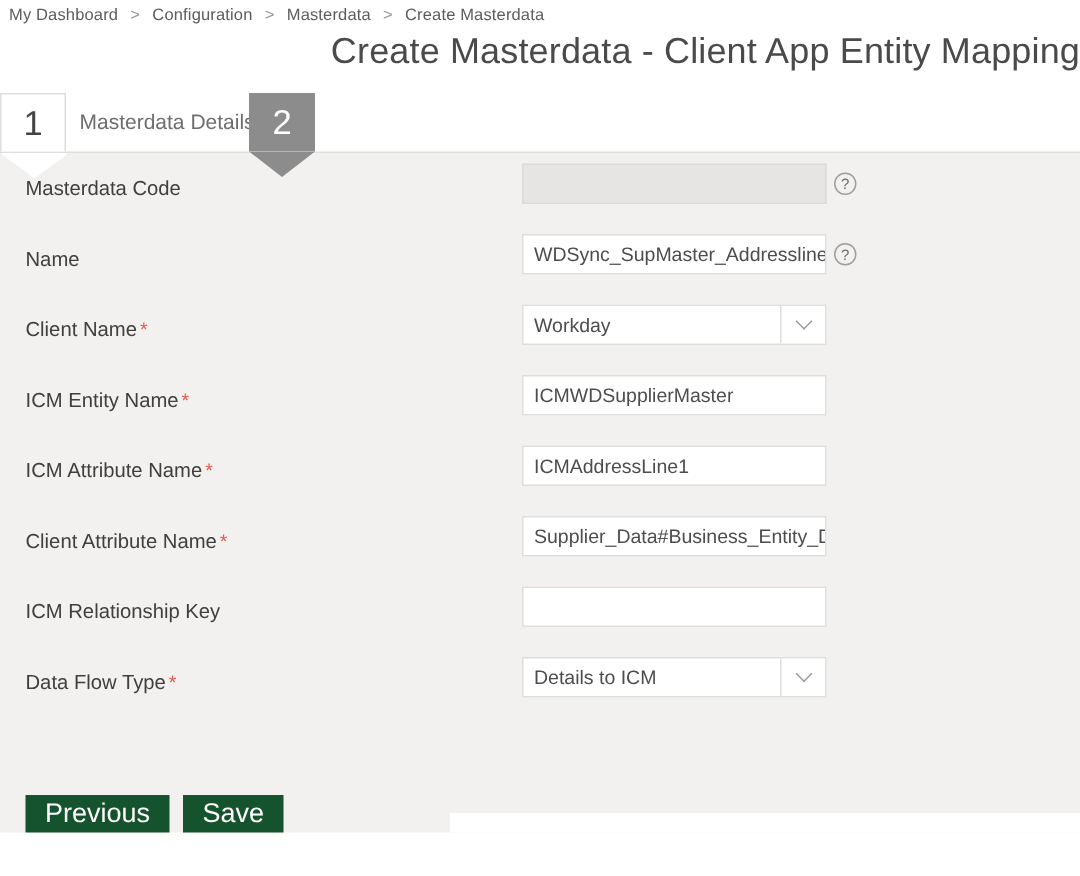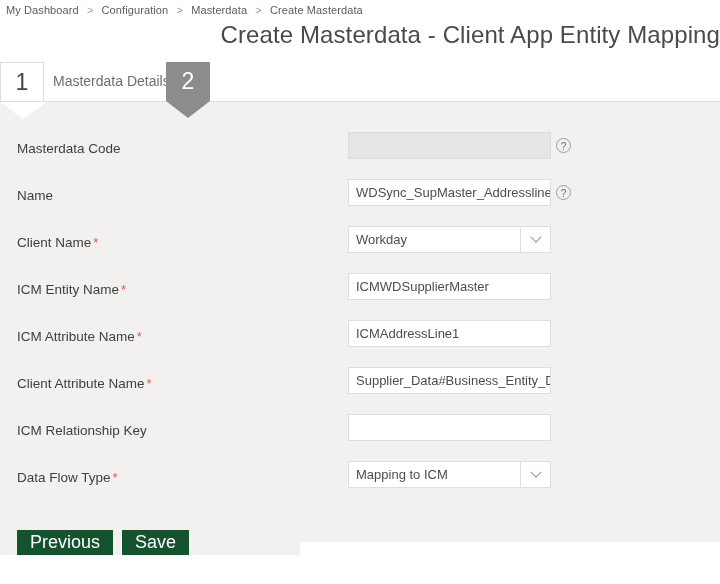--- a/index.html
+++ b/index.html
@@ -109,21 +109,21 @@
   }
   .tab-label.inactive { color: #6e6e6e; }
   .tab-label.active { color: #4e8a3e; }
 
   
   .form-panel {
     position: relative;
     background: #f2f1ef;
     height: 453px;
     box-sizing: border-box;
-    padding-top: 28px;
+    padding-top: 5px;
   }
   
   .panel-white-corner {
     position: absolute;
     right: 0;
     bottom: 0;
     width: 420px;
     height: 13px;
     background: #ffffff;
   }
@@ -330,21 +330,21 @@
     <div class="field">
       <span class="val"></span>
     </div>
   </div>
 
   <div class="row">
     <div class="row-label">
       <span>Data Flow Type</span><span class="req">*</span>
     </div>
     <div class="field select">
-      <span class="val">Mapping to ICM</span>
+      <span class="val">Details to ICM</span>
       <span class="caret-box">
           <span class="caret"></span>
         </span>
     </div>
   </div>
 
   <div class="panel-white-corner"></div>
 
   <div class="button-bar">
     <button class="btn">Previous</button>

